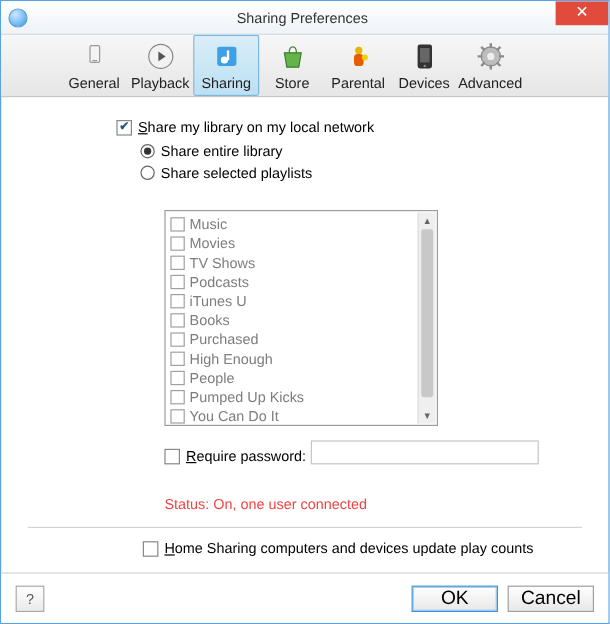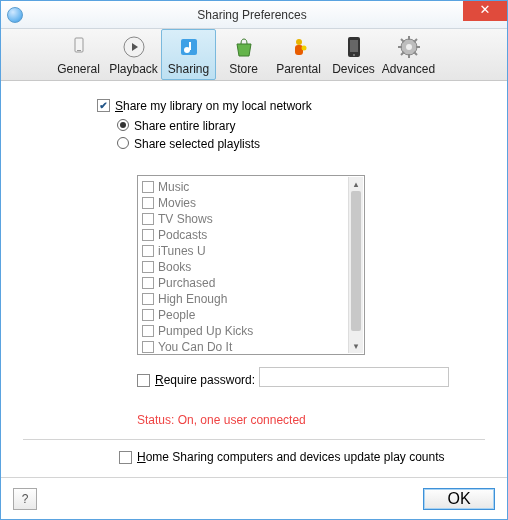--- a/index.html
+++ b/index.html
@@ -77,21 +77,21 @@
     width: 28px; height: 26px;
     display: flex; align-items: center; justify-content: center;
   }
   .tb-label { font-size: 12px; color: #222; }
   
   .body-area {
     position: absolute;
     top: 80px; left: 0; right: 0; bottom: 0;
     padding: 12px 18px 10px 18px;
   }
-  .row { display: flex; }
+  .row { display: flex; align-items: center; }
   .cb {
     width: 13px; height: 13px;
     border: 1px solid #888;
     background: #fff;
     display: inline-flex;
     align-items: center; justify-content: center;
     margin-right: 5px;
     color: #2c6;
     font-size: 11px;
     line-height: 1;
@@ -402,13 +402,14 @@
     <span class="cb"></span>
     <span><span class="u">H</span><span>ome Sharing computers and devices update play counts</span></span>
   </div>
 
 </div>
 
 <div class="footer">
   <div class="help-btn">?</div>
   <div class="spacer"></div>
   <div class="btn default">OK</div>
+  <div class="btn">Cancel</div>
 </div>
 
 </body></html>

